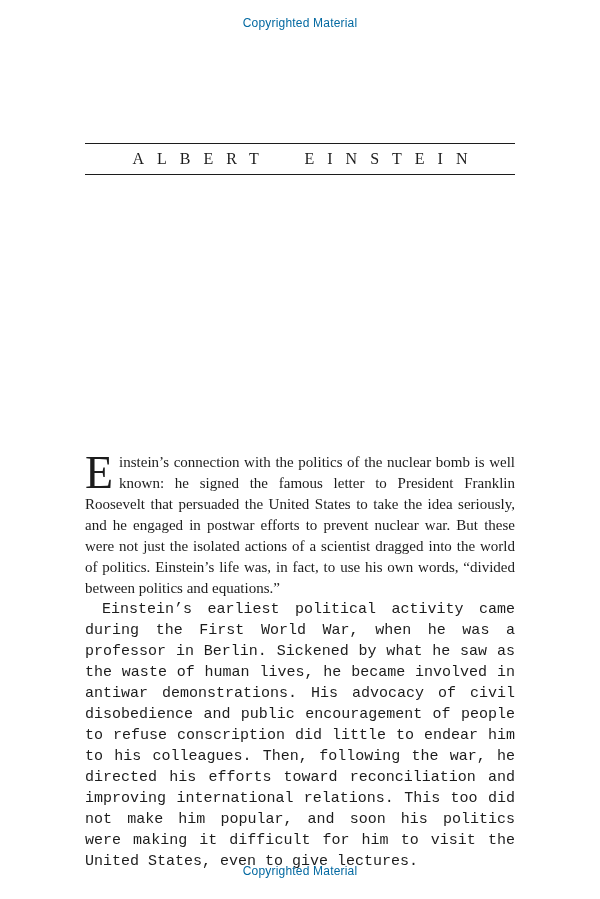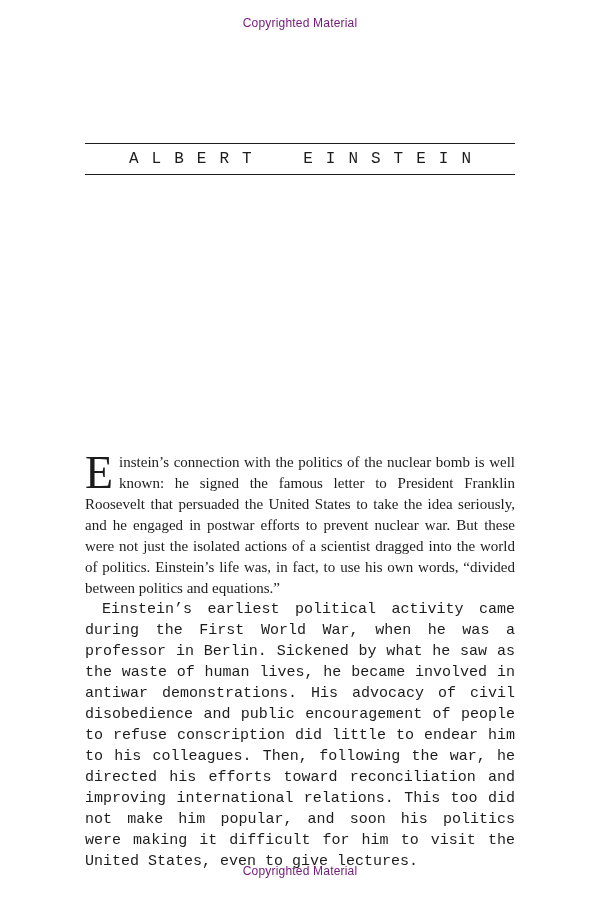--- a/index.html
+++ b/index.html
@@ -16,38 +16,38 @@
     color: #1c1c1c;
     overflow: hidden;
   }
   .copyright {
     position: absolute;
     left: 0;
     width: 100%;
     text-align: center;
     font-family: "Liberation Sans", sans-serif;
     font-size: 12px;
-    color: #701a75;
+    color: #0369a1;
     letter-spacing: 0.2px;
   }
   .copyright.top { top: 16px; }
   .copyright.bottom { top: 864px; }
 
   .header {
     position: absolute;
     top: 143px;
     left: 85px;
     width: 430px;
     border-top: 1.5px solid #1c1c1c;
     border-bottom: 1.5px solid #1c1c1c;
     text-align: center;
     padding: 5px 0 5px 0;
   }
   .header-title {
-    font-family: Liberation Mono, monospace;
+    font-family: Liberation Serif, serif;
     font-size: 16px;
     line-height: 20px;
     letter-spacing: 13px;
     word-spacing: 16px;
     margin-left: 13px; 
     color: #1c1c1c;
     white-space: nowrap;
   }
 
   .body-text {

